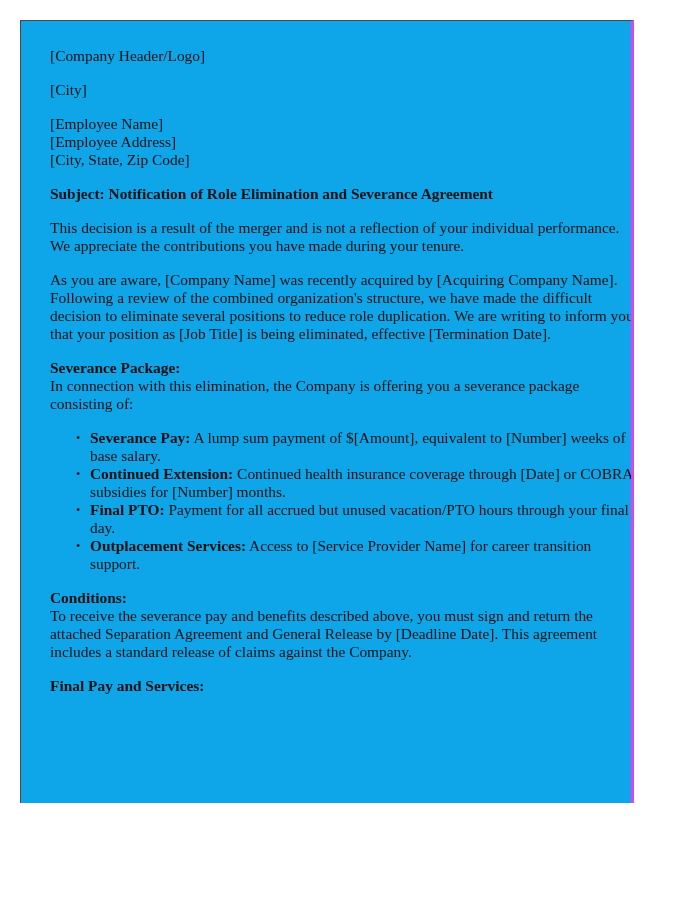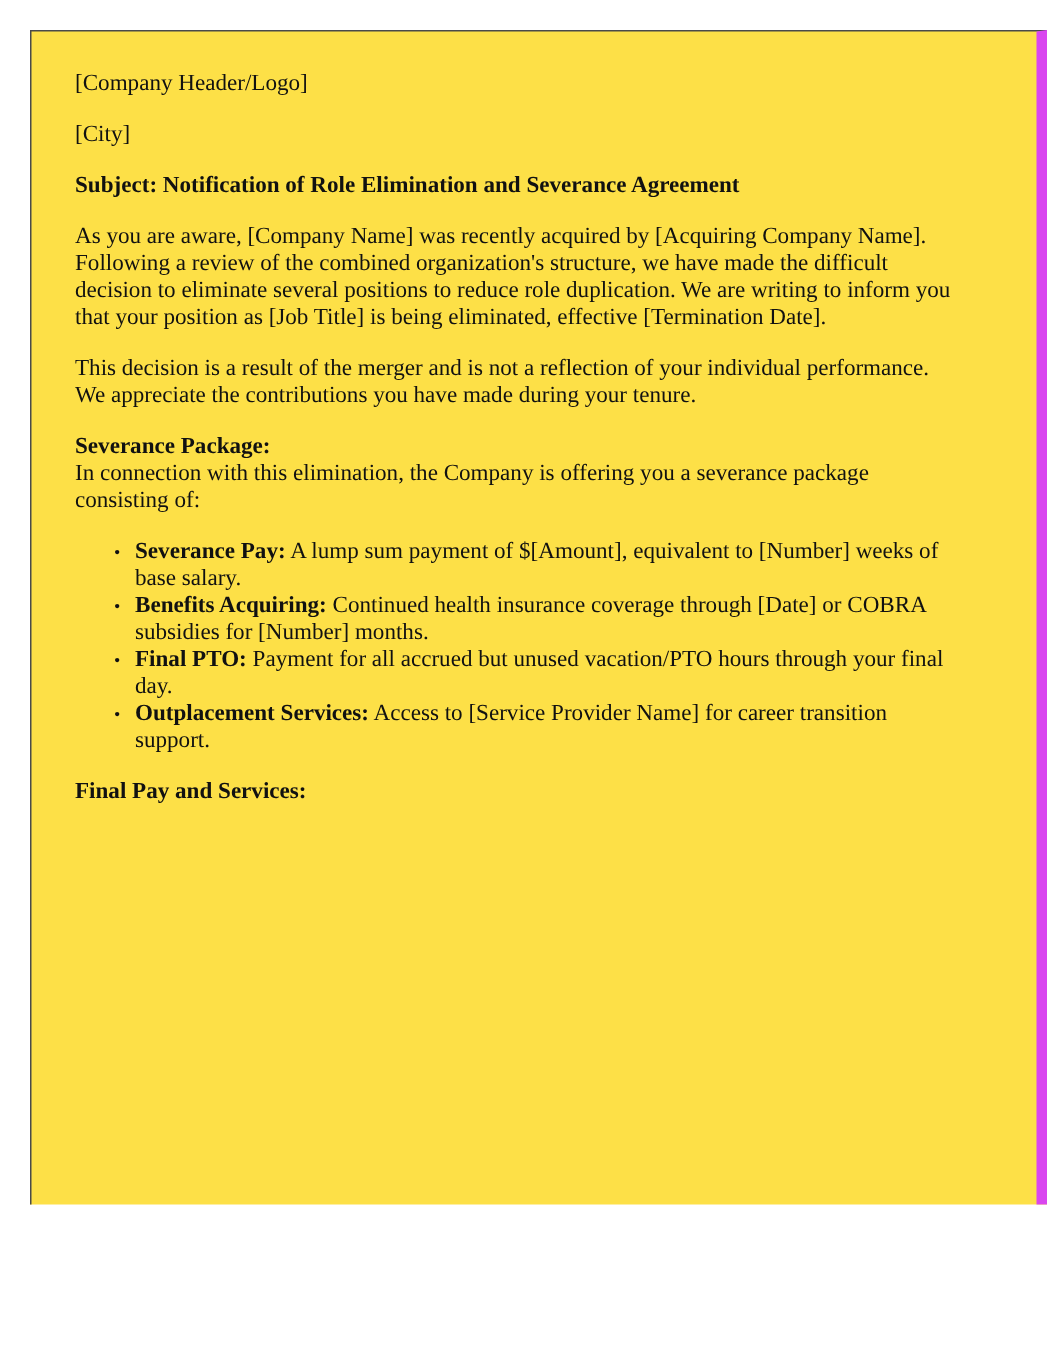--- a/index.html
+++ b/index.html
@@ -12,29 +12,29 @@
       height: 900px;
       position: relative;
       overflow: hidden;
       font-family: "Liberation Serif", "DejaVu Serif", serif;
       color: #111111;
     }
     .page {
       position: absolute;
       left: 20px;
       top: 20px;
-      width: 678px;
+      width: 614px;
       height: 783px;
       box-sizing: border-box;
       border-top: 1px solid #4a4a4a;
       border-left: 1px solid #4a4a4a;
-      border-right: 7px solid #d946ef;
+      border-right: 3px solid #d946ef;
       border-bottom: none;
       overflow: hidden;
-      background: #fde047;
+      background: #0ea5e9;
     }
     .content {
       position: absolute;
       left: 29px;
       top: 26px;
       width: 588px;
       font-size: 15.4px;
       line-height: 18px;
     }
     .content p {
@@ -71,53 +71,60 @@
 </head>
 <body>
 
 <div class="page">
   <div class="content">
 
     <p>[Company Header/Logo]</p>
 
     <p>[City]</p>
 
+    <p class="block-lines">
+      <span>[Employee Name]</span>
+      <span>[Employee Address]</span>
+      <span>[City, State, Zip Code]</span>
+    </p>
 
     <p class="bold">Subject: Notification of Role Elimination and Severance Agreement</p>
 
 
+    <p>This decision is a result of the merger and is not a reflection of your individual performance. We appreciate the contributions you have made during your tenure.</p>
+
     <p>As you are aware, [Company Name] was recently acquired by [Acquiring Company Name]. Following a review of the combined organization's structure, we have made the difficult decision to eliminate several positions to reduce role duplication. We are writing to inform you that your position as [Job Title] is being eliminated, effective [Termination Date].</p>
-
-    <p>This decision is a result of the merger and is not a reflection of your individual performance. We appreciate the contributions you have made during your tenure.</p>
 
     <p>
       <span class="section-title">Severance Package:</span>
       <span>In connection with this elimination, the Company is offering you a severance package consisting of:</span>
     </p>
 
     <ul class="benefits">
       <li>
         <span class="bullet">•</span>
         <span class="bold">Severance Pay:</span><span> A lump sum payment of $[Amount], equivalent to [Number] weeks of base salary.</span>
       </li>
       <li>
         <span class="bullet">•</span>
-        <span class="bold">Benefits Acquiring:</span><span> Continued health insurance coverage through [Date] or COBRA subsidies for [Number] months.</span>
+        <span class="bold">Continued Extension:</span><span> Continued health insurance coverage through [Date] or COBRA subsidies for [Number] months.</span>
       </li>
       <li>
         <span class="bullet">•</span>
         <span class="bold">Final PTO:</span><span> Payment for all accrued but unused vacation/PTO hours through your final day.</span>
       </li>
       <li>
         <span class="bullet">•</span>
         <span class="bold">Outplacement Services:</span><span> Access to [Service Provider Name] for career transition support.</span>
       </li>
     </ul>
 
     <p>
+      <span class="section-title">Conditions:</span>
+      <span>To receive the severance pay and benefits described above, you must sign and return the attached Separation Agreement and General Release by [Deadline Date]. This agreement includes a standard release of claims against the Company.</span>
     </p>
 
     <p>
       <span class="section-title">Final Pay and Services:</span>
     </p>
 
   </div>
 </div>
 
 </body></html>

